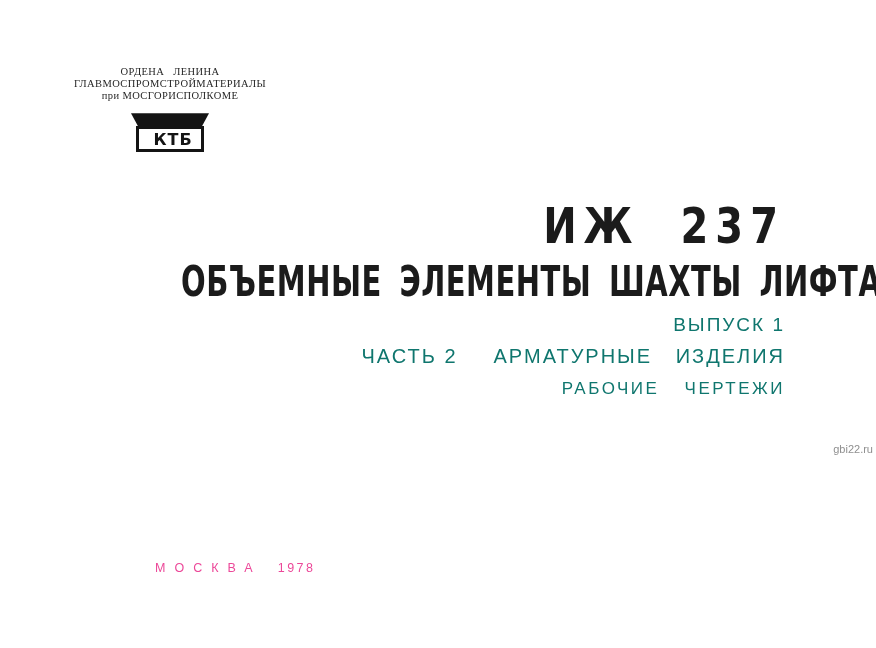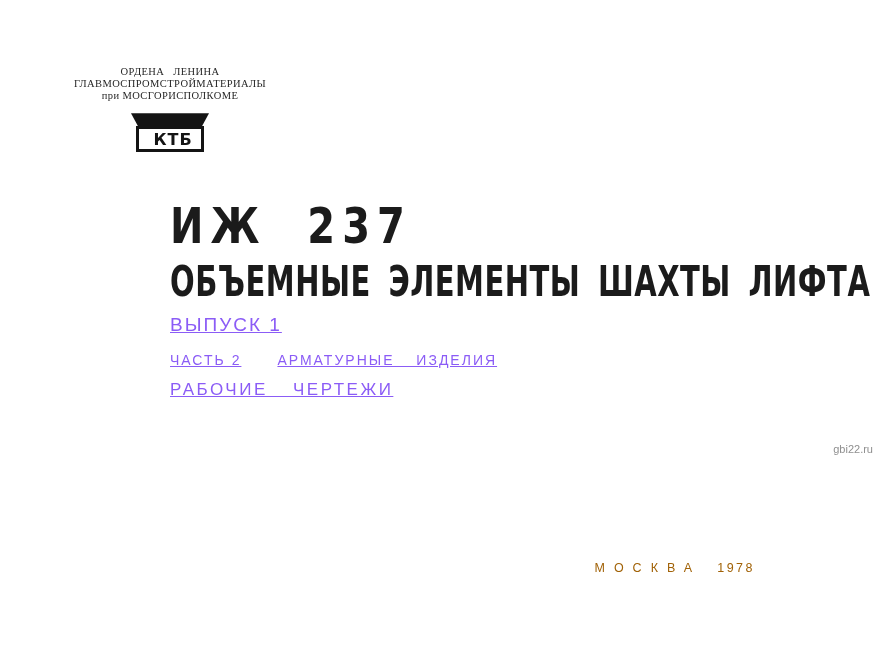--- a/index.html
+++ b/index.html
@@ -38,61 +38,61 @@
     padding-top:1px;
     padding-left:6px;
   }
   .org-bottom {
     font-family:"Liberation Serif", serif;
     font-weight:bold; font-size:10.5px; letter-spacing:0.6px;
   }
 
   
   .title-block {
-    position:absolute; left:170px; top:205px; width:604px;
-    text-align:left; color:#1b1b1b;
+    position:absolute; left:181px; top:205px; width:604px;
+    text-align:right; color:#1b1b1b;
   }
   .series-code {
     font-family:"DejaVu Sans", sans-serif;
     font-weight:900; font-size:40px; line-height:1;
     letter-spacing:7px; word-spacing:20px;
     transform:scaleY(1.25); transform-origin:center;
   }
   .main-title {
     margin-top:22px;
     font-family:"DejaVu Sans", sans-serif;
     font-weight:900; font-size:29px; line-height:1;
     letter-spacing:0.5px; word-spacing:7px;
     transform:scaleY(1.5); transform-origin:center;
     white-space:nowrap;
   }
   .hand { 
     font-family:"Liberation Sans", sans-serif;
-    font-weight:normal; color:#8b5cf6; line-height:1;text-decoration:underline;
+    font-weight:normal; color:#0f766e; line-height:1;
   }
   .issue-line {
     margin-top:19px; font-size:19px; letter-spacing:2px;
   }
-  .part-line { margin-top:19px; font-size:14px; letter-spacing:2px; }
+  .part-line { margin-top:12px; font-size:20px; letter-spacing:2px; }
   .part-label { margin-right:36px; }
   .part-title { word-spacing:16px; }
   .subtitle-line {
     margin-top:14px; font-size:17px; letter-spacing:2.5px; word-spacing:18px;
   }
 
   
   .watermark {
     position:absolute; top:443px; right:3px;
     font-size:11px; color:#8f8f8f;
   }
 
   
   .footer {
     position:absolute; left:155px; top:561px; width:600px;
-    text-align:right; color:#a16207; font-size:12.5px;
+    text-align:left; color:#ec4899; font-size:12.5px;
   }
   .footer-city { letter-spacing:9px; }
   .footer-year { margin-left:16px; letter-spacing:2.5px; }
 </style>
 </head>
 <body>
 
 <div class="page">
 
   <div class="letterhead">

